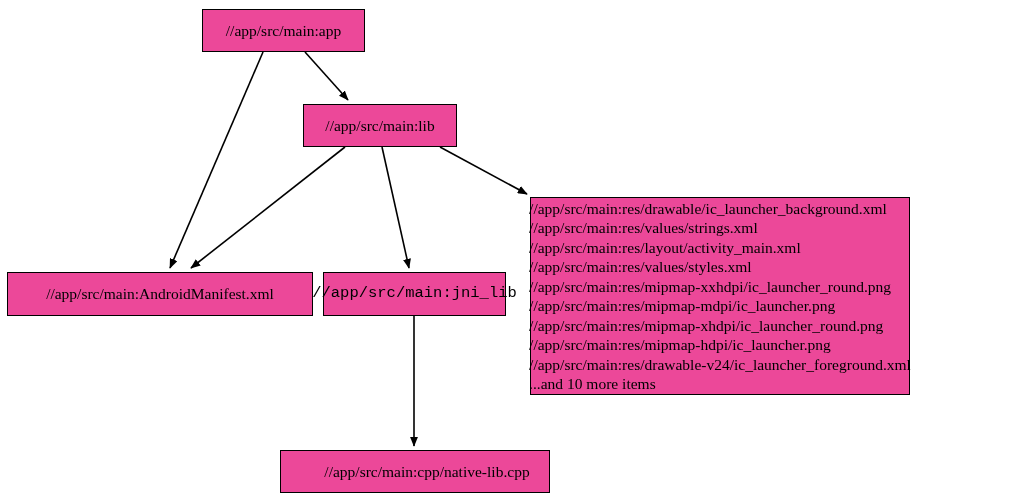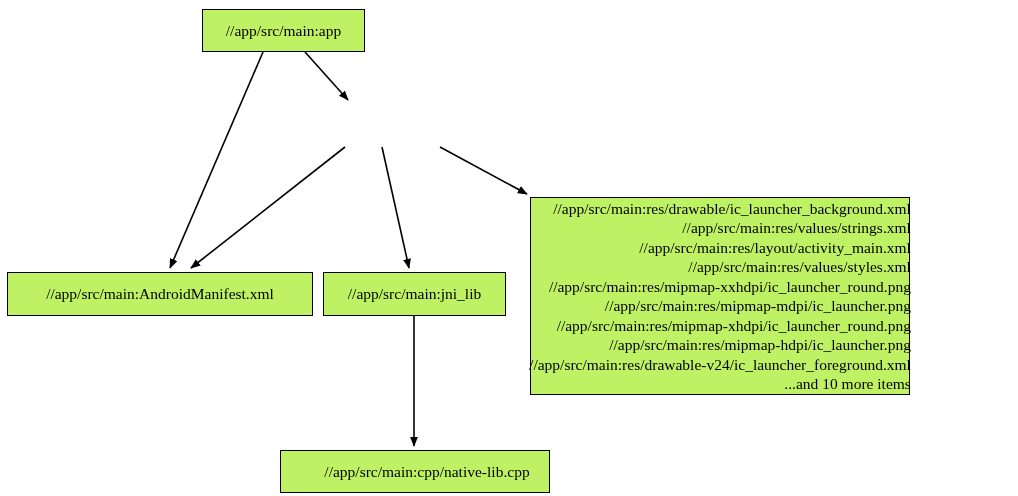--- a/index.html
+++ b/index.html
@@ -23,41 +23,41 @@
     left: 0;
     top: 0;
     width: 1018px;
     height: 496px;
     pointer-events: none;
   }
   .graph-node {
     position: absolute;
     box-sizing: border-box;
     border: 1px solid #000000;
-    background: #bef264;
+    background: #ec4899;
     display: flex;
     align-items: center;
     justify-content: center;
-    text-align: right;
+    text-align: left;
     font-size: 15.5px;
     line-height: 19.4px;
     white-space: pre;
     letter-spacing: 0px;
     z-index: 2;
   }
   .node-label {
     display: block;
     white-space: pre;
   }
 
   
   #node-app            { left: 202px; top: 9px;   width: 163px; height: 43px; }
   #node-lib            { left: 303px; top: 104px; width: 154px; height: 43px; }
   #node-manifest       { left: 7px;   top: 272px; width: 306px; height: 44px; }
-  #node-jnilib         { left: 323px; top: 272px; width: 183px; height: 44px; }
+  #node-jnilib         { left: 323px; top: 272px; width: 183px; height: 44px; font-family: Liberation Mono, monospace; }
   #node-res-bundle     { left: 530px; top: 197px; width: 380px; height: 198px;
                          font-size: 15.5px; line-height: 19.5px; }
   #node-nativelib      { left: 280px; top: 450px; width: 270px; height: 43px; padding-left: 24px; }
 </style>
 </head>
 <body>
 
 <div id="graph-canvas">
 
   <svg id="edge-layer" viewBox="0 0 1018 496" width="1018" height="496" xmlns="http://www.w3.org/2000/svg">
@@ -77,20 +77,23 @@
 
     <line x1="440" y1="147" x2="527" y2="194" stroke="#000000" stroke-width="1.6" marker-end="url(#arrowhead)"></line>
 
     <line x1="414" y1="316" x2="414" y2="446" stroke="#000000" stroke-width="1.6" marker-end="url(#arrowhead)"></line>
   </svg>
 
   <div class="graph-node" id="node-app">
     <span class="node-label">//app/src/main:app</span>
   </div>
 
+  <div class="graph-node" id="node-lib">
+    <span class="node-label">//app/src/main:lib</span>
+  </div>
 
   <div class="graph-node" id="node-manifest">
     <span class="node-label">//app/src/main:AndroidManifest.xml</span>
   </div>
 
   <div class="graph-node" id="node-jnilib">
     <span class="node-label">//app/src/main:jni_lib</span>
   </div>
 
   <div class="graph-node" id="node-res-bundle">

